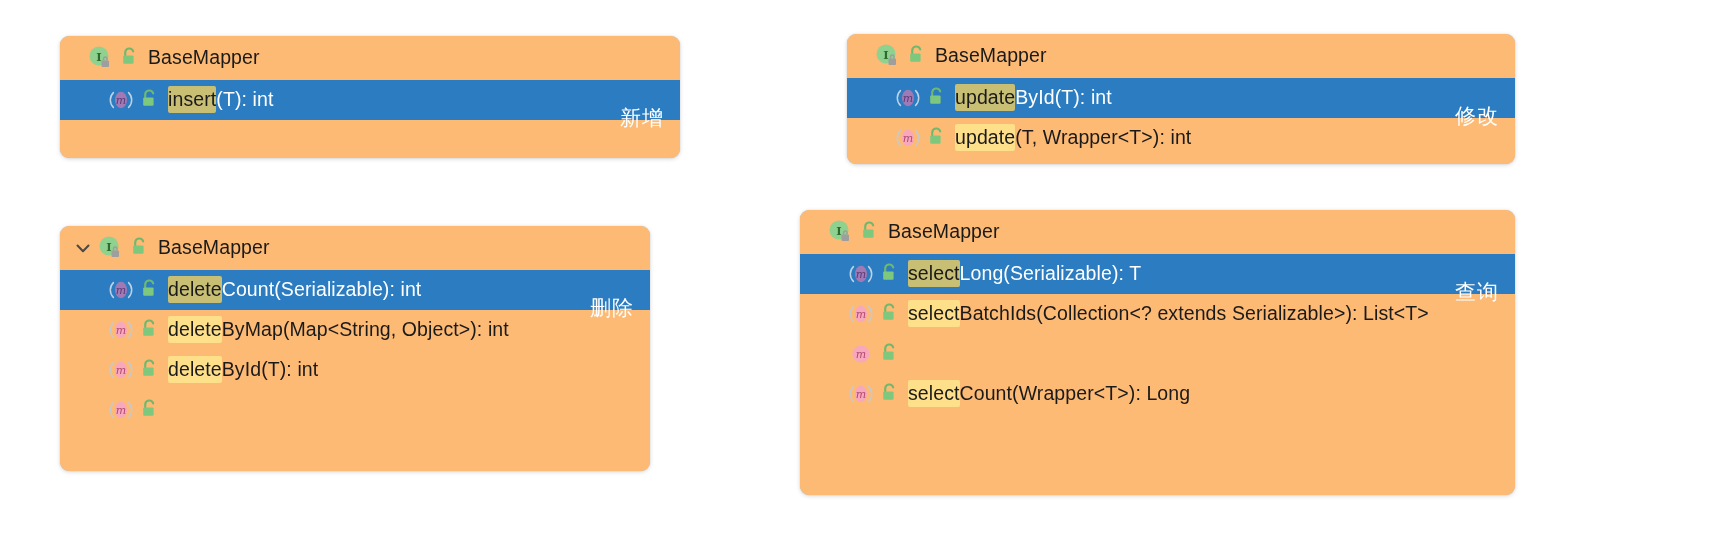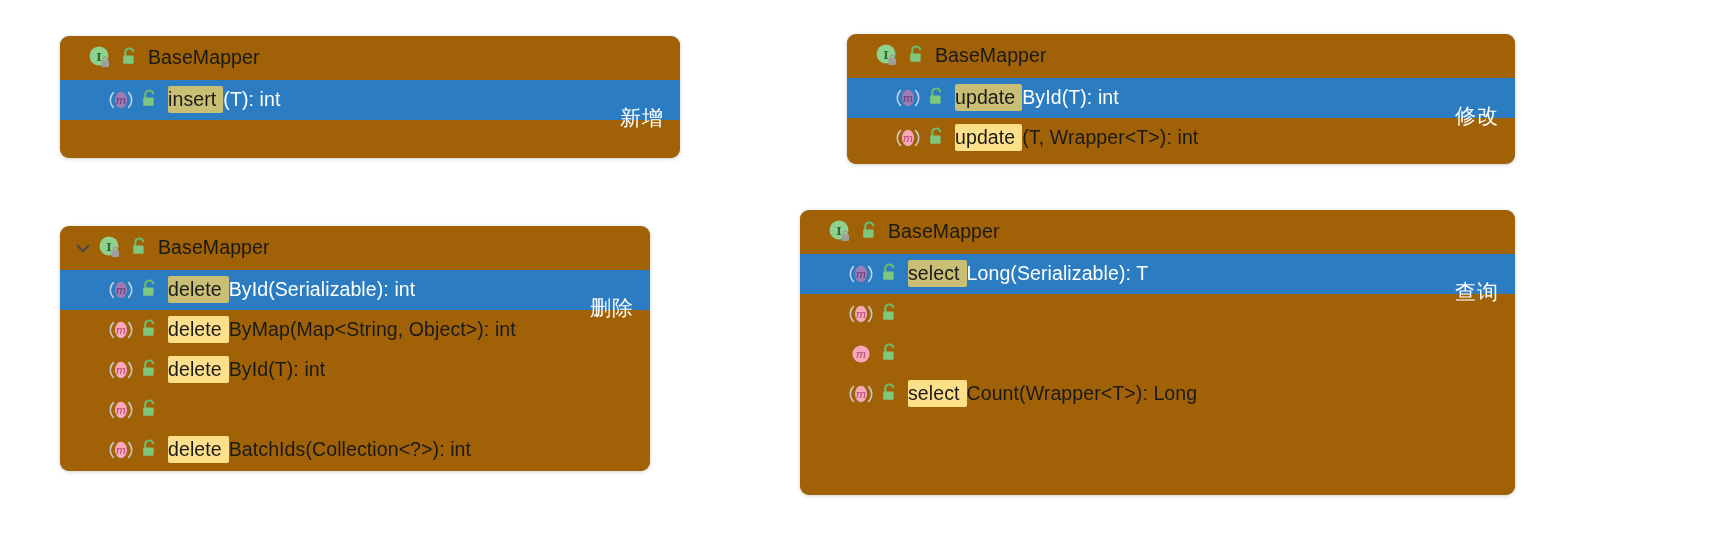--- a/index.html
+++ b/index.html
@@ -5,21 +5,21 @@
   html,body{margin:0;padding:0;}
   body{
     width:1717px;height:553px;
     background:#ffffff;
     font-family:"Liberation Sans","DejaVu Sans",sans-serif;
     position:relative;
     overflow:hidden;
   }
   .panel{
     position:absolute;
-    background:#a16207;
+    background:#fdba74;
     border-radius:9px;
     box-shadow:0 1px 4px rgba(0,0,0,0.17), 0 0 1px rgba(0,0,0,0.22);
     overflow:hidden;
     box-sizing:border-box;
   }
   .row{
     position:relative;
     display:flex;
     align-items:center;
     height:40px;
@@ -52,21 +52,21 @@
     font-size:19.5px;
     color:#1a1a1a;
     letter-spacing:0.1px;
     line-height:1;
     display:inline-block;
     font-family:"Liberation Sans","DejaVu Sans",sans-serif;
   }
   .hl{
     background:#ffe08a;
     border-radius:2px;
-    padding:2px 7px 3px 0px;
+    padding:2px 0px 3px 0px;
     box-decoration-break:clone;
   }
   .row.selected .hl{
     background:#c8bf74;
     color:#1a1a1a !important;
     border-radius:2px;
   }
   .cn{
     position:absolute;
     right:16px;
@@ -192,21 +192,21 @@
       <span class="txt">BaseMapper</span>
     </div>
     <div class="row selected">
       <span class="indent"></span>
       <span class="ico ico-method"><svg width="100%" height="100%">
           <use href="#sym-method-sel"></use>
         </svg></span>
       <span class="ico ico-lockpub"><svg width="100%" height="100%">
           <use href="#sym-lock-pub"></use>
         </svg></span>
-      <span class="txt"><span class="hl">delete</span><span>ById(Serializable): int</span></span>
+      <span class="txt"><span class="hl">delete</span><span>Count(Serializable): int</span></span>
       <span class="cn">删除</span>
     </div>
     <div class="row">
       <span class="indent"></span>
       <span class="ico ico-method"><svg width="100%" height="100%">
           <use href="#sym-method"></use>
         </svg></span>
       <span class="ico ico-lockpub"><svg width="100%" height="100%">
           <use href="#sym-lock-pub"></use>
         </svg></span>
@@ -223,30 +223,20 @@
       <span class="txt"><span class="hl">delete</span><span>ById(T): int</span></span>
     </div>
     <div class="row">
       <span class="indent"></span>
       <span class="ico ico-method"><svg width="100%" height="100%">
           <use href="#sym-method"></use>
         </svg></span>
       <span class="ico ico-lockpub"><svg width="100%" height="100%">
           <use href="#sym-lock-pub"></use>
         </svg></span>
-    </div>
-    <div class="row">
-      <span class="indent"></span>
-      <span class="ico ico-method"><svg width="100%" height="100%">
-          <use href="#sym-method"></use>
-        </svg></span>
-      <span class="ico ico-lockpub"><svg width="100%" height="100%">
-          <use href="#sym-lock-pub"></use>
-        </svg></span>
-      <span class="txt"><span class="hl">delete</span><span>BatchIds(Collection&lt;?&gt;): int</span></span>
     </div>
   </div>
 
 <div class="panel" style="left:800px;top:210px;width:715px;height:285px;">
     <div class="row header">
       <span class="indent-sm"></span>
       <span class="ico ico-iface"><svg width="100%" height="100%">
           <use href="#sym-iface"></use>
         </svg></span>
       <span class="ico ico-lockpub"><svg width="100%" height="100%">
@@ -266,20 +256,21 @@
       <span class="cn">查询</span>
     </div>
     <div class="row">
       <span class="indent"></span>
       <span class="ico ico-method"><svg width="100%" height="100%">
           <use href="#sym-method"></use>
         </svg></span>
       <span class="ico ico-lockpub"><svg width="100%" height="100%">
           <use href="#sym-lock-pub"></use>
         </svg></span>
+      <span class="txt"><span class="hl">select</span><span>BatchIds(Collection&lt;? extends Serializable&gt;): List&lt;T&gt;</span></span>
     </div>
     <div class="row">
       <span class="indent"></span>
       <span class="ico ico-method"><svg width="100%" height="100%">
           <use href="#sym-method-solid"></use>
         </svg></span>
       <span class="ico ico-lockpub"><svg width="100%" height="100%">
           <use href="#sym-lock-pub"></use>
         </svg></span>
     </div>

